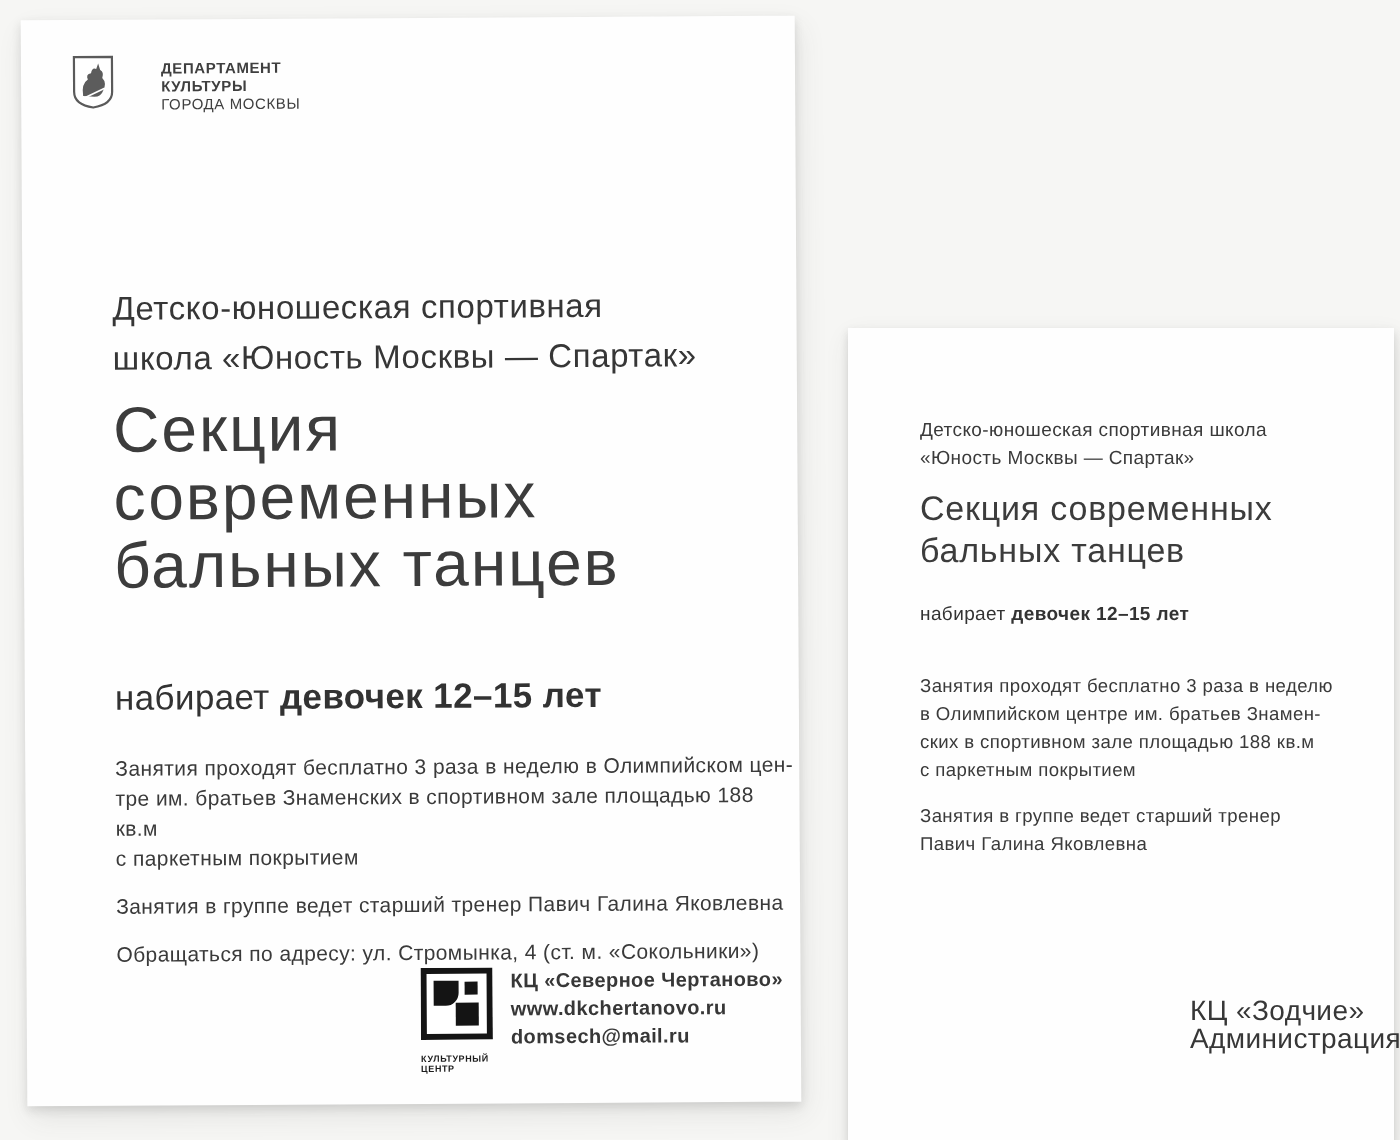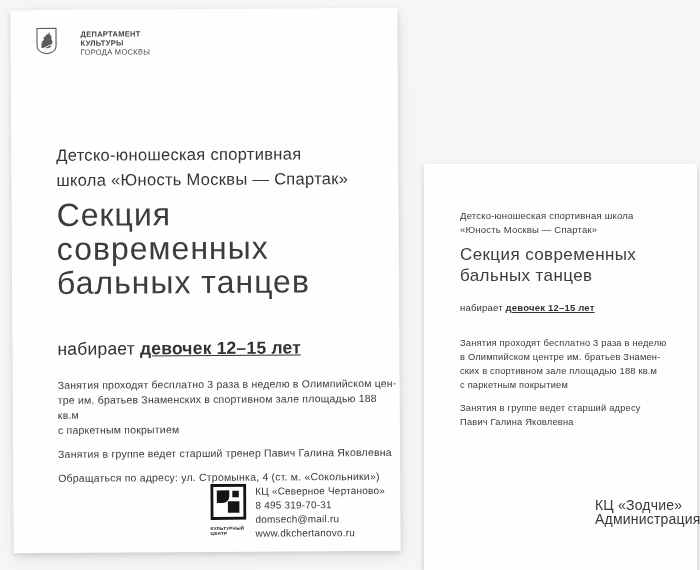--- a/index.html
+++ b/index.html
@@ -29,29 +29,29 @@
   
   .dept-block { left: 25px; top: 17px; display: flex; align-items: flex-start; }
   .dept-text {
     margin-left: 23px; padding-top: 3px;
     font-size: 7.5px; line-height: 9px; letter-spacing: .3px; color: #3f3f3f;
   }
   .dept-text .b { font-weight: bold; }
   .lg-school  { left: 45px; top: 133px; font-size: 16.5px; line-height: 25px; letter-spacing: .3px; color: #363636; }
   .lg-title   { left: 45px; top: 188px; font-size: 32px; line-height: 34px; letter-spacing: 1px; color: #3c3c3c; font-weight: 400; }
   .lg-recruit { left: 45px; top: 329px; font-size: 17.5px; letter-spacing: .2px; color: #323232; }
-  .lg-recruit .bold, .sm-recruit .bold { font-weight: bold; text-decoration: underline; }
+  .lg-recruit .bold, .sm-recruit .bold { font-weight: bold; }
   .lg-body    { left: 45px; top: 368px; font-size: 10.5px; line-height: 15px; letter-spacing: .2px; color: #3a3a3a; }
   .lg-body p  { margin: 0 0 9px 0; }
   .lg-footer-logo { left: 197px; top: 475px; width: 40px; }
   .logo-caption {
     margin-top: 2px; font-size: 4.5px; line-height: 5px; font-weight: bold;
     letter-spacing: .3px; color: #1c1c1c;
   }
-  .lg-footer-text { left: 242px; top: 476px; font-size: 10px; line-height: 14px; letter-spacing: .2px; color: #373737; }
+  .lg-footer-text { left: 242px; top: 476px; font-size: 10px; line-height: 14px; letter-spacing: .2px; color: #373737; font-weight: bold; }
 
   
   .sm-school  { left: 36px; top: 45px;  font-size: 9.5px;  line-height: 13.5px; letter-spacing: .2px; color: #3a3a3a; }
   .sm-title   { left: 36px; top: 80px;  font-size: 17px;   line-height: 21px; letter-spacing: .4px; color: #3c3c3c; font-weight: 400; }
   .sm-recruit { left: 36px; top: 138px; font-size: 9.5px;  letter-spacing: .2px; color: #333; }
   .sm-body    { left: 36px; top: 172px; font-size: 9.3px;  line-height: 14px; letter-spacing: .2px; color: #3a3a3a; }
   .sm-body p  { margin: 0 0 9px 0; }
   .sm-footer  { left: 171px; top: 334px; font-size: 14px; line-height: 14px; letter-spacing: .2px; color: #373737; }
 </style>
 </head>
@@ -99,42 +99,41 @@
         <rect x="22" y="7" width="6.5" height="6.5" fill="#141414"></rect>
         <rect x="17.5" y="17.5" width="11.5" height="11.5" fill="#141414"></rect>
       </svg>
     </span>
     <div class="logo-caption pre">КУЛЬТУРНЫЙ
 ЦЕНТР</div>
   </div>
 
   <div class="abs lg-footer-text">
     <div>КЦ «Северное Чертаново»</div>
-    <div>8 495 319-70-31</div>
+    <div>www.dkchertanovo.ru</div>
     <div>domsech@mail.ru</div>
-    <div>www.dkchertanovo.ru</div>
   </div>
 
 </div>
 
 <div class="poster poster-small">
 
   <div class="abs sm-school pre">Детско-юношеская спортивная школа
 «Юность Москвы — Спартак»</div>
 
   <div class="abs sm-title pre">Секция современных
 бальных танцев</div>
 
   <div class="abs sm-recruit"><span>набирает </span><span class="bold">девочек 12–15 лет</span></div>
 
   <div class="abs sm-body">
     <p class="pre">Занятия проходят бесплатно 3 раза в неделю
 в Олимпийском центре им. братьев Знамен-
 ских в спортивном зале площадью 188 кв.м
 с паркетным покрытием</p>
-    <p class="pre">Занятия в группе ведет старший адресу
+    <p class="pre">Занятия в группе ведет старший тренер
 Павич Галина Яковлевна</p>
   </div>
 
   <div class="abs sm-footer pre">КЦ «Зодчие»
 Администрация</div>
 
 </div>
 
 </body></html>

